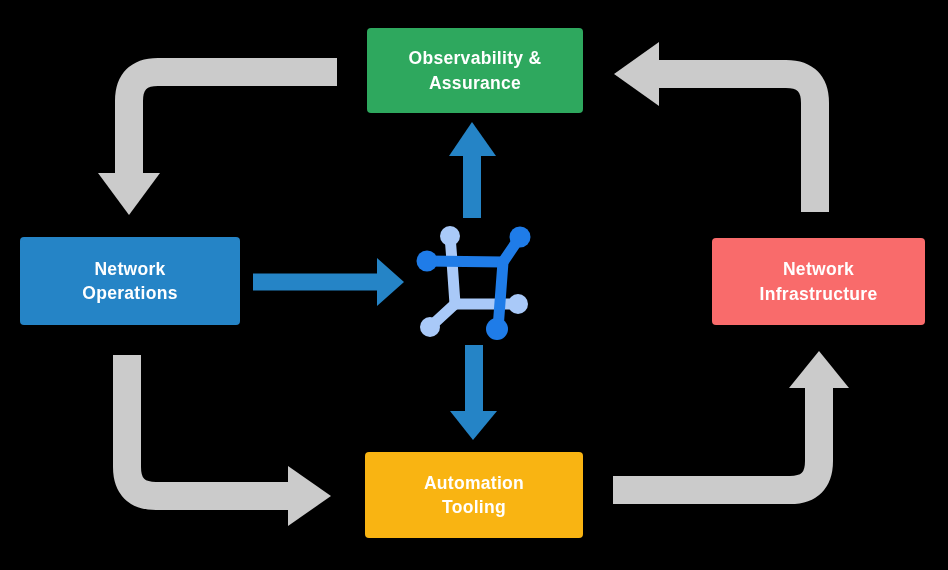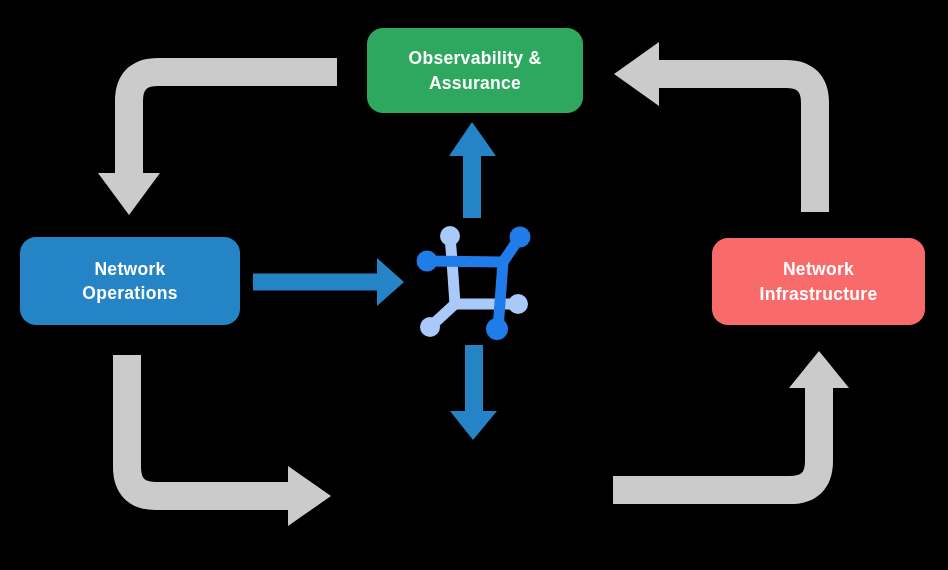--- a/index.html
+++ b/index.html
@@ -21,21 +21,21 @@
     top: 0;
     width: 948px;
     height: 570px;
   }
   .node {
     position: absolute;
     display: flex;
     align-items: center;
     justify-content: center;
     text-align: center;
-    border-radius: 16px;
+    border-radius: 4px;
     box-sizing: border-box;
   }
   .node-label {
     color: #FFFFFF;
     font-size: 17.5px;
     font-weight: 600;
     line-height: 1.38;
     letter-spacing: 0.3px;
     white-space: pre-line;
   }
@@ -116,14 +116,18 @@
   <div class="node node-operations" style="background-color: rgb(37, 132, 198);">
     <span class="node-label" style="color: rgb(255, 255, 255);">Network
 Operations</span>
   </div>
 
   <div class="node node-infrastructure" style="background-color: rgb(249, 107, 107);">
     <span class="node-label" style="color: rgb(255, 255, 255);">Network
 Infrastructure</span>
   </div>
 
+  <div class="node node-automation" style="background-color: rgb(249, 180, 18);">
+    <span class="node-label" style="color: rgb(255, 255, 255);">Automation
+Tooling</span>
+  </div>
 
 </div>
 
 </body></html>

